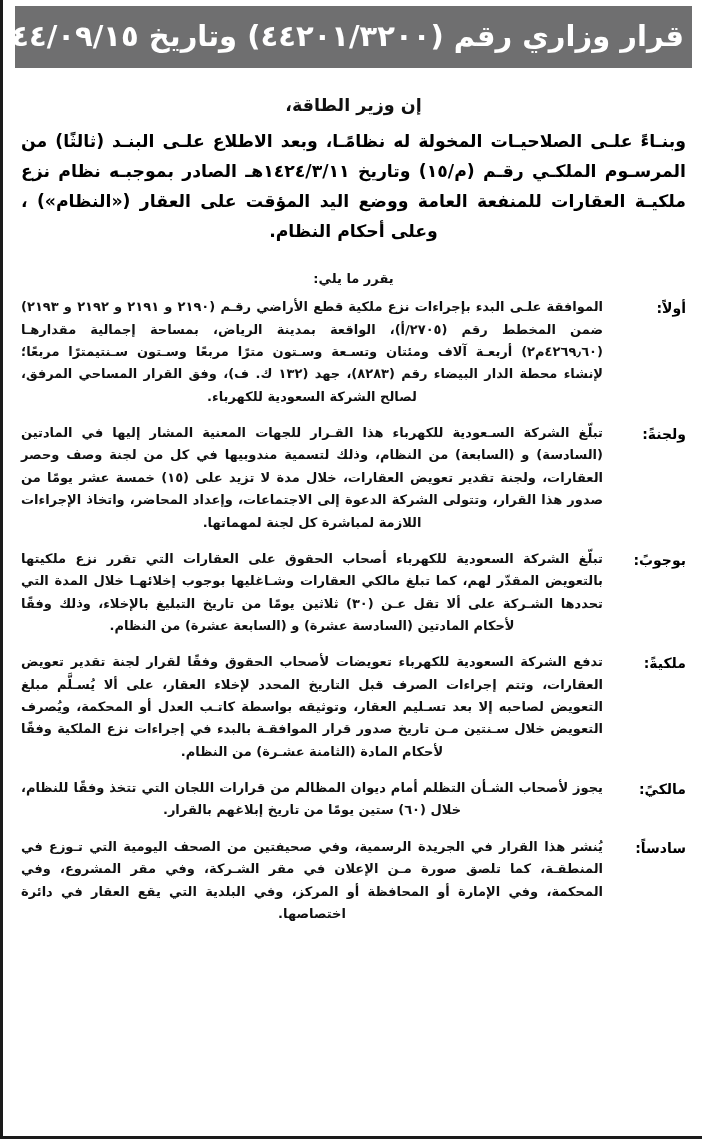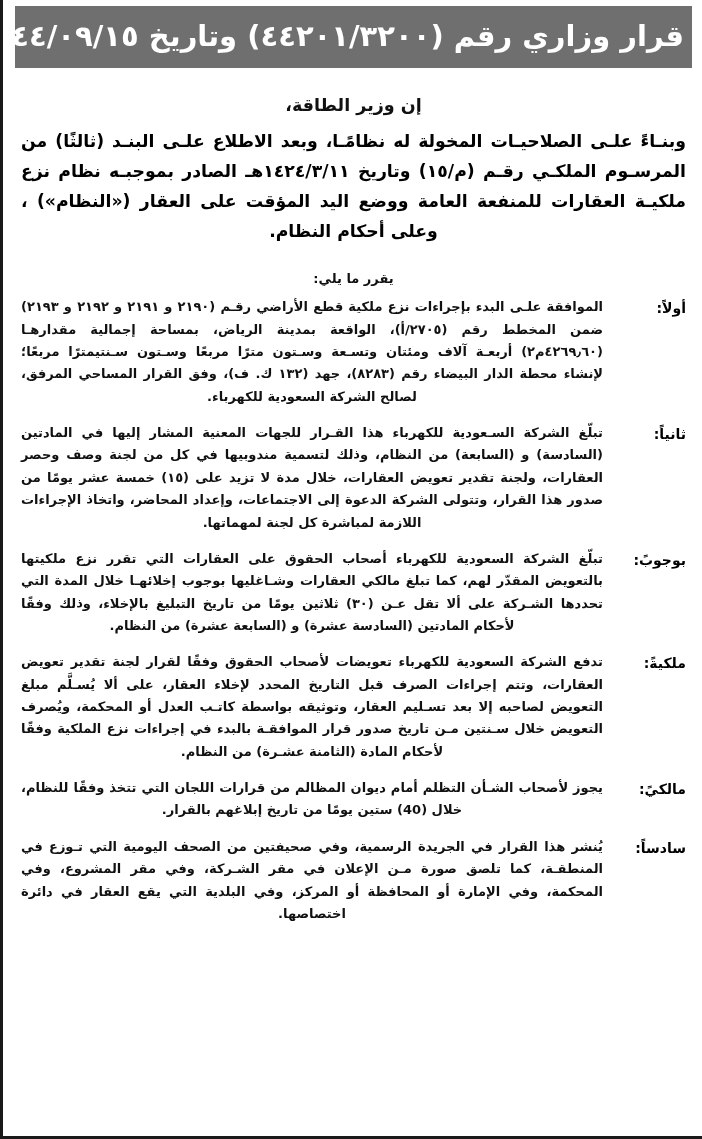--- a/index.html
+++ b/index.html
@@ -109,37 +109,37 @@
     <div class="para">وبنـاءً علـى الصلاحيـات المخولة له نظامًـا، وبعد الاطلاع علـى البنـد (ثالثًا) من المرسـوم الملكـي رقـم (م/١٥) وتاريخ ١٤٢٤/٣/١١هـ الصادر بموجبـه نظام نزع ملكيـة العقارات للمنفعة العامة ووضع اليد المؤقت على العقار («النظام») ، وعلى أحكام النظام.</div>
 
     <div class="decides">يقرر ما يلي:</div>
 
     <div class="clause">
       <div class="clause-label">أولاً:</div>
       <div class="clause-body">الموافقة علـى البدء بإجراءات نزع ملكية قطع الأراضي رقـم (٢١٩٠ و ٢١٩١ و ٢١٩٢ و ٢١٩٣) ضمن المخطط رقم (٢٧٠٥/أ)، الواقعة بمدينة الرياض، بمساحة إجمالية مقدارهـا (٤٢٦٩٫٦٠م٢) أربعـة آلاف ومئتان وتسـعة وسـتون مترًا مربعًا وسـتون سـنتيمترًا مربعًا؛ لإنشاء محطة الدار البيضاء رقم (٨٢٨٣)، جهد (١٣٢ ك. ف)، وفق القرار المساحي المرفق، لصالح الشركة السعودية للكهرباء.</div>
     </div>
 
     <div class="clause">
-      <div class="clause-label">ثانياً:</div>
+      <div class="clause-label">ولجنةً:</div>
       <div class="clause-body">تبلّغ الشركة السـعودية للكهرباء هذا القـرار للجهات المعنية المشار إليها في المادتين (السادسة) و (السابعة) من النظام، وذلك لتسمية مندوبيها في كل من لجنة وصف وحصر العقارات، ولجنة تقدير تعويض العقارات، خلال مدة لا تزيد على (١٥) خمسة عشر يومًا من صدور هذا القرار، وتتولى الشركة الدعوة إلى الاجتماعات، وإعداد المحاضر، واتخاذ الإجراءات اللازمة لمباشرة كل لجنة لمهماتها.</div>
     </div>
 
     <div class="clause">
       <div class="clause-label">بوجوبً:</div>
       <div class="clause-body">تبلّغ الشركة السعودية للكهرباء أصحاب الحقوق على العقارات التي تقرر نزع ملكيتها بالتعويض المقدّر لهم، كما تبلغ مالكي العقارات وشـاغليها بوجوب إخلائهـا خلال المدة التي تحددها الشـركة على ألا تقل عـن (٣٠) ثلاثين يومًا من تاريخ التبليغ بالإخلاء، وذلك وفقًا لأحكام المادتين (السادسة عشرة) و (السابعة عشرة) من النظام.</div>
     </div>
 
     <div class="clause">
       <div class="clause-label">ملكيةً:</div>
       <div class="clause-body">تدفع الشركة السعودية للكهرباء تعويضات لأصحاب الحقوق وفقًا لقرار لجنة تقدير تعويض العقارات، وتتم إجراءات الصرف قبل التاريخ المحدد لإخلاء العقار، على ألا يُسـلَّم مبلغ التعويض لصاحبه إلا بعد تسـليم العقار، وتوثيقه بواسطة كاتـب العدل أو المحكمة، ويُصرف التعويض خلال سـنتين مـن تاريخ صدور قرار الموافقـة بالبدء في إجراءات نزع الملكية وفقًا لأحكام المادة (الثامنة عشـرة) من النظام.</div>
     </div>
 
     <div class="clause">
       <div class="clause-label">مالكيً:</div>
-      <div class="clause-body">يجوز لأصحاب الشـأن التظلم أمام ديوان المظالم من قرارات اللجان التي تتخذ وفقًا للنظام، خلال (40) ستين يومًا من تاريخ إبلاغهم بالقرار.</div>
+      <div class="clause-body">يجوز لأصحاب الشـأن التظلم أمام ديوان المظالم من قرارات اللجان التي تتخذ وفقًا للنظام، خلال (٦٠) ستين يومًا من تاريخ إبلاغهم بالقرار.</div>
     </div>
 
     <div class="clause">
       <div class="clause-label">سادساً:</div>
       <div class="clause-body">يُنشر هذا القرار في الجريدة الرسمية، وفي صحيفتين من الصحف اليومية التي تـوزع في المنطقـة، كما تلصق صورة مـن الإعلان في مقر الشـركة، وفي مقر المشروع، وفي المحكمة، وفي الإمارة أو المحافظة أو المركز، وفي البلدية التي يقع العقار في دائرة اختصاصها.</div>
     </div>
 
   </div>
 </div>
 

